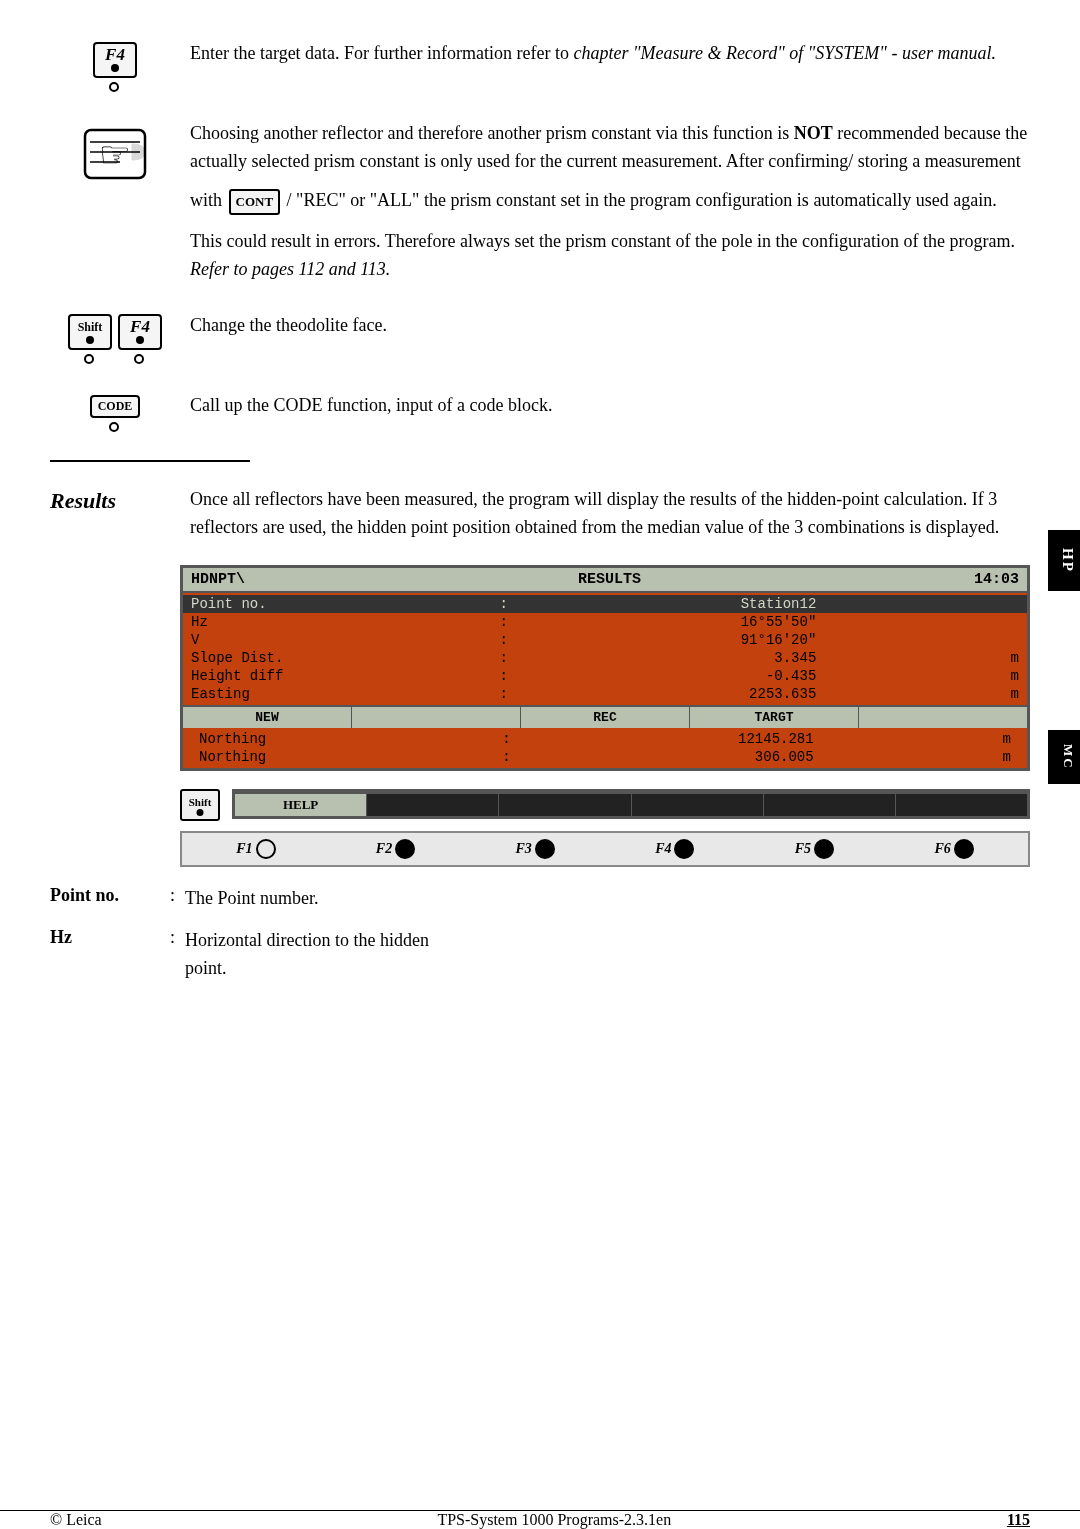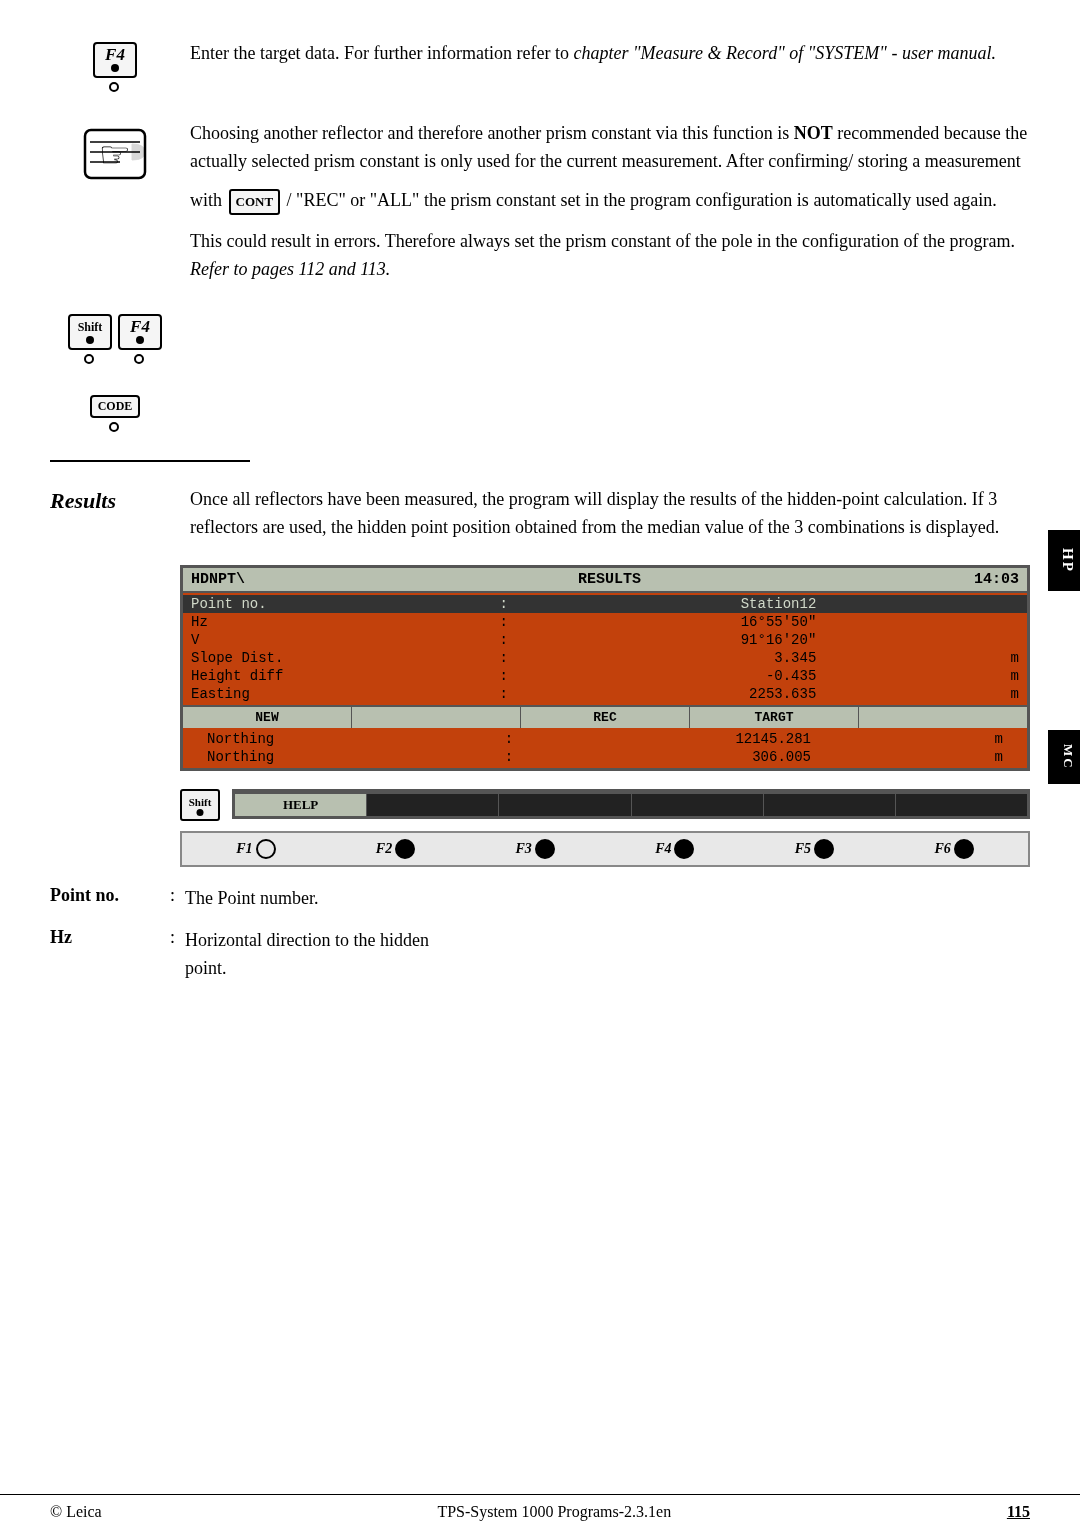--- a/index.html
+++ b/index.html
@@ -23,21 +23,21 @@
     
     .footer {
       position: absolute;
       bottom: 0;
       left: 0;
       right: 0;
       border-top: 1px solid #000;
       display: flex;
       justify-content: space-between;
       align-items: center;
-      padding: 8px 50px;
+      padding: 0 50px;
       font-size: 16px;
     }
 
     
     .hp-tab {
       position: absolute;
       right: 0;
       top: 530px;
       background: #000;
       color: #fff;
@@ -301,21 +301,21 @@
       text-align: center;
       padding: 3px 8px;
       border-right: 1px solid #555;
       font-weight: bold;
       font-size: 13px;
       cursor: pointer;
     }
     .lcd-btn:last-child { border-right: none; }
 
     .lcd-lower-rows {
-      padding: 2px 16px;
+      padding: 2px 8px;
     }
 
     
     .shift-below-lcd {
       display: flex;
       align-items: flex-start;
       margin: 6px 50px 10px 180px;
     }
 
     .shift-key-small {
@@ -486,33 +486,37 @@
           <div style="display:flex;flex-direction:column;align-items:center;">
             <div class="key-f4">
               <span style="font-style:italic;font-weight:bold;font-size:17px;margin-bottom:10px;">F4</span>
             </div>
             <div class="key-dot">
               <span class="dot-circle"></span>
             </div>
           </div>
         </div>
       </div>
+      <div class="section-text">Change the theodolite face.</div>
     </div>
 
     <div class="section-row">
       <div class="section-icon">
         <div class="code-key-wrapper">
           <div style="position:relative;display:inline-block;text-align:right;">
             <span class="key-code">CODE</span>
           </div>
           <div class="key-dot">
             <span class="dot-circle"></span>
           </div>
         </div>
       </div>
+      <div class="section-text">
+        Call up the CODE function, input of a code block.
+      </div>
     </div>
 
   </div>
 
   <hr class="section-divider">
 
   <div class="results-section">
     <div class="results-label">Results</div>
     <div class="results-text">Once all reflectors have been measured, the program will display the results of the hidden-point calculation. If 3 reflectors are used, the hidden point position obtained from the median value of the 3 combinations is displayed.</div>
   </div>

